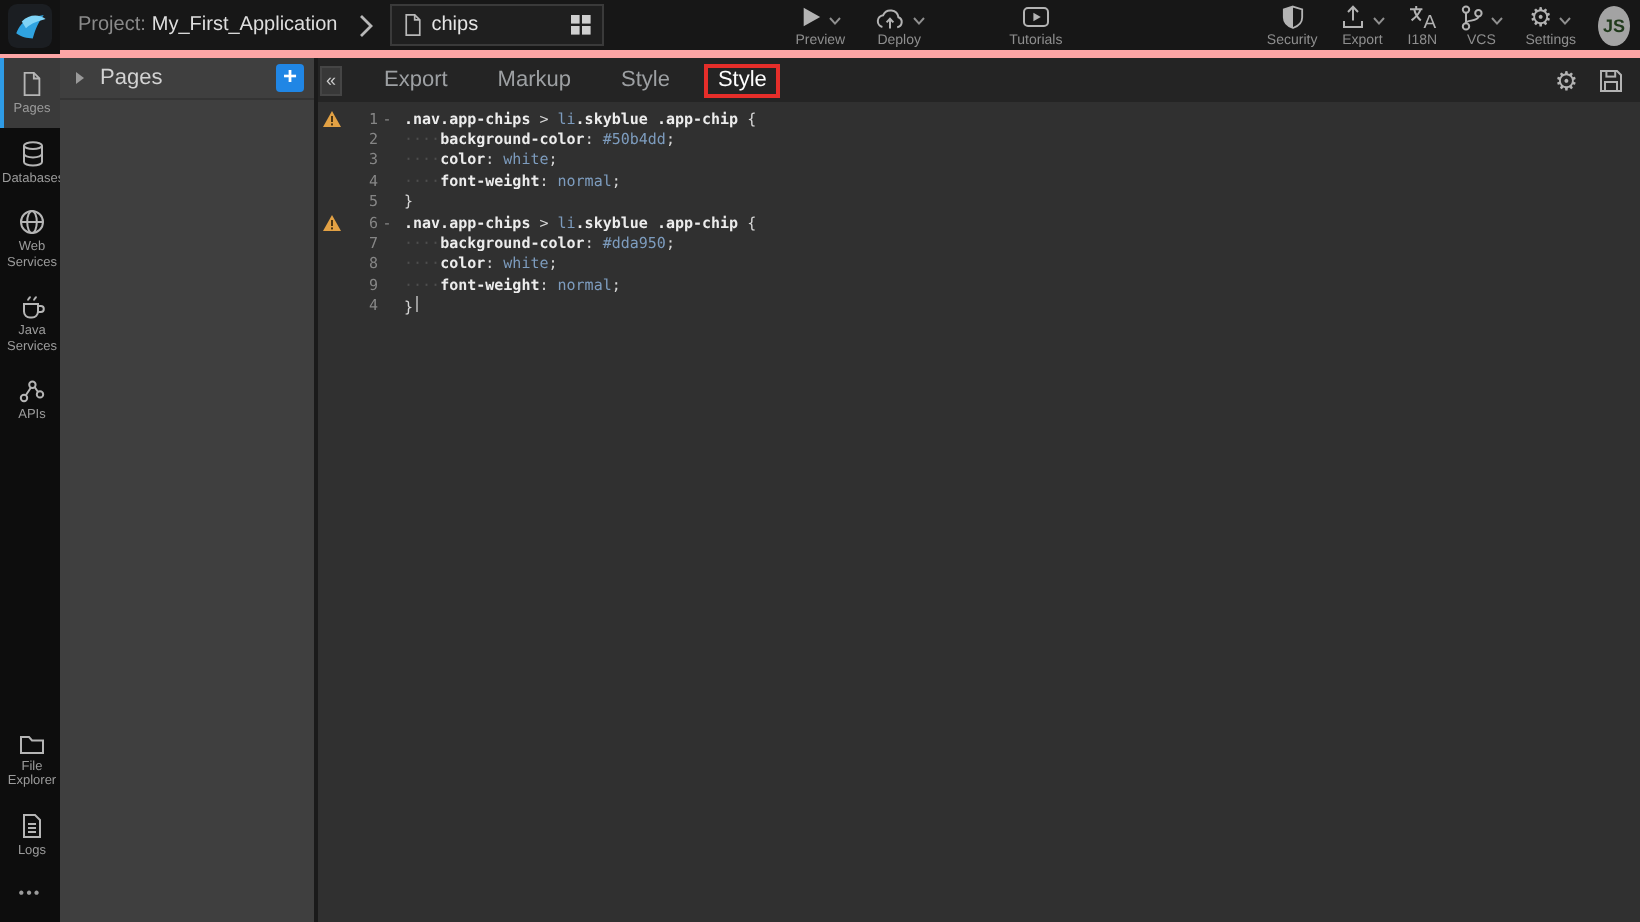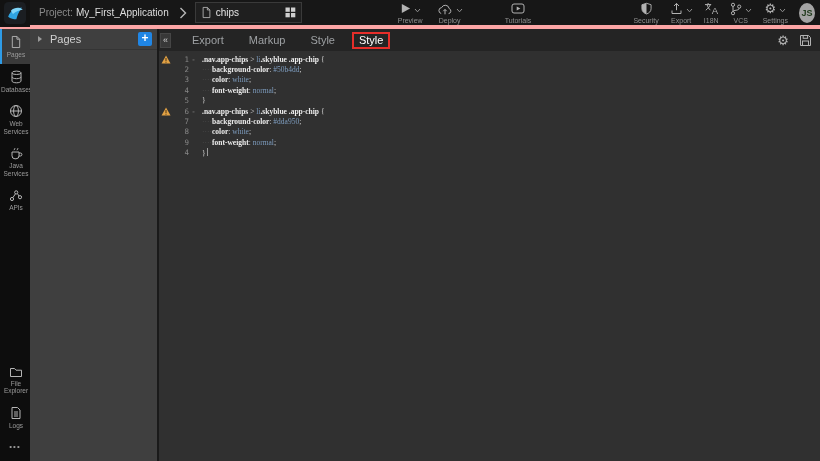--- a/index.html
+++ b/index.html
@@ -67,21 +67,21 @@
   .tab.annotated { border:2px solid #e62e2a; padding:0 5px 1px; margin-left:13px; }
   .tabbar-right { margin-left:auto; display:flex; align-items:center; gap:10px; margin-right:8px; color:#b3b3b3; }
 
   
   .code-area { flex:1; padding-top:3px; font-family:"DejaVu Sans Mono", monospace;
                font-size:7.5px; }
   .code-line { display:flex; align-items:center; height:10.4px; }
   .g-warn { width:14px; display:flex; justify-content:center; }
   .g-num  { width:16px; text-align:right; color:#868686; font-size:7.5px; }
   .g-fold { width:9px; text-align:center; color:#8a8a8a; }
-  .code-text { white-space:pre; margin-left:4px;font-family:Liberation Serif, serif; }
+  .code-text { white-space:pre; margin-left:4px; }
   .t-sel, .t-prop { color:#ececec; font-weight:bold; }
   .t-tag, .t-val  { color:#7d9cbe; }
   .t-plain { color:#d6d6d6; }
   .t-ws { color:#4e4e4e; }
   .text-cursor { display:inline-block; width:1px; height:8px; background:#9a9a9a; margin-left:1px; }
 
   svg { display:block; }
 </style>
 </head>
 <body>

